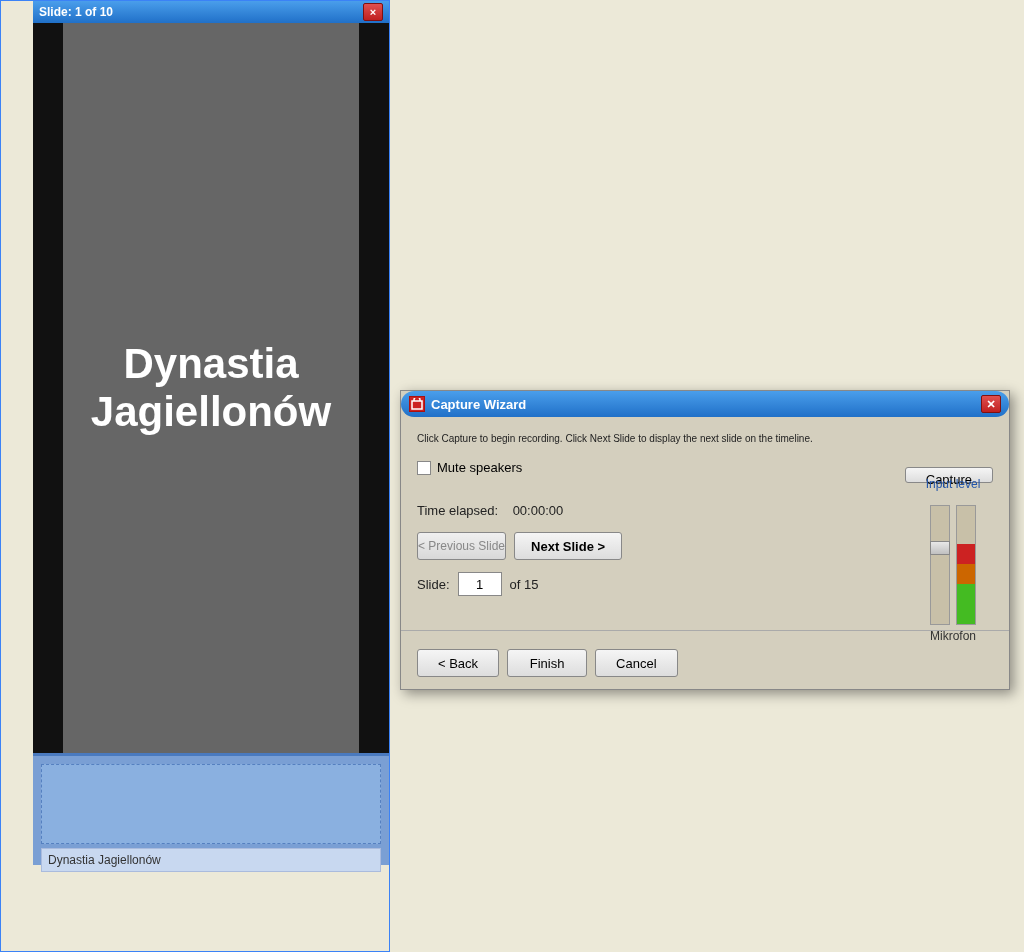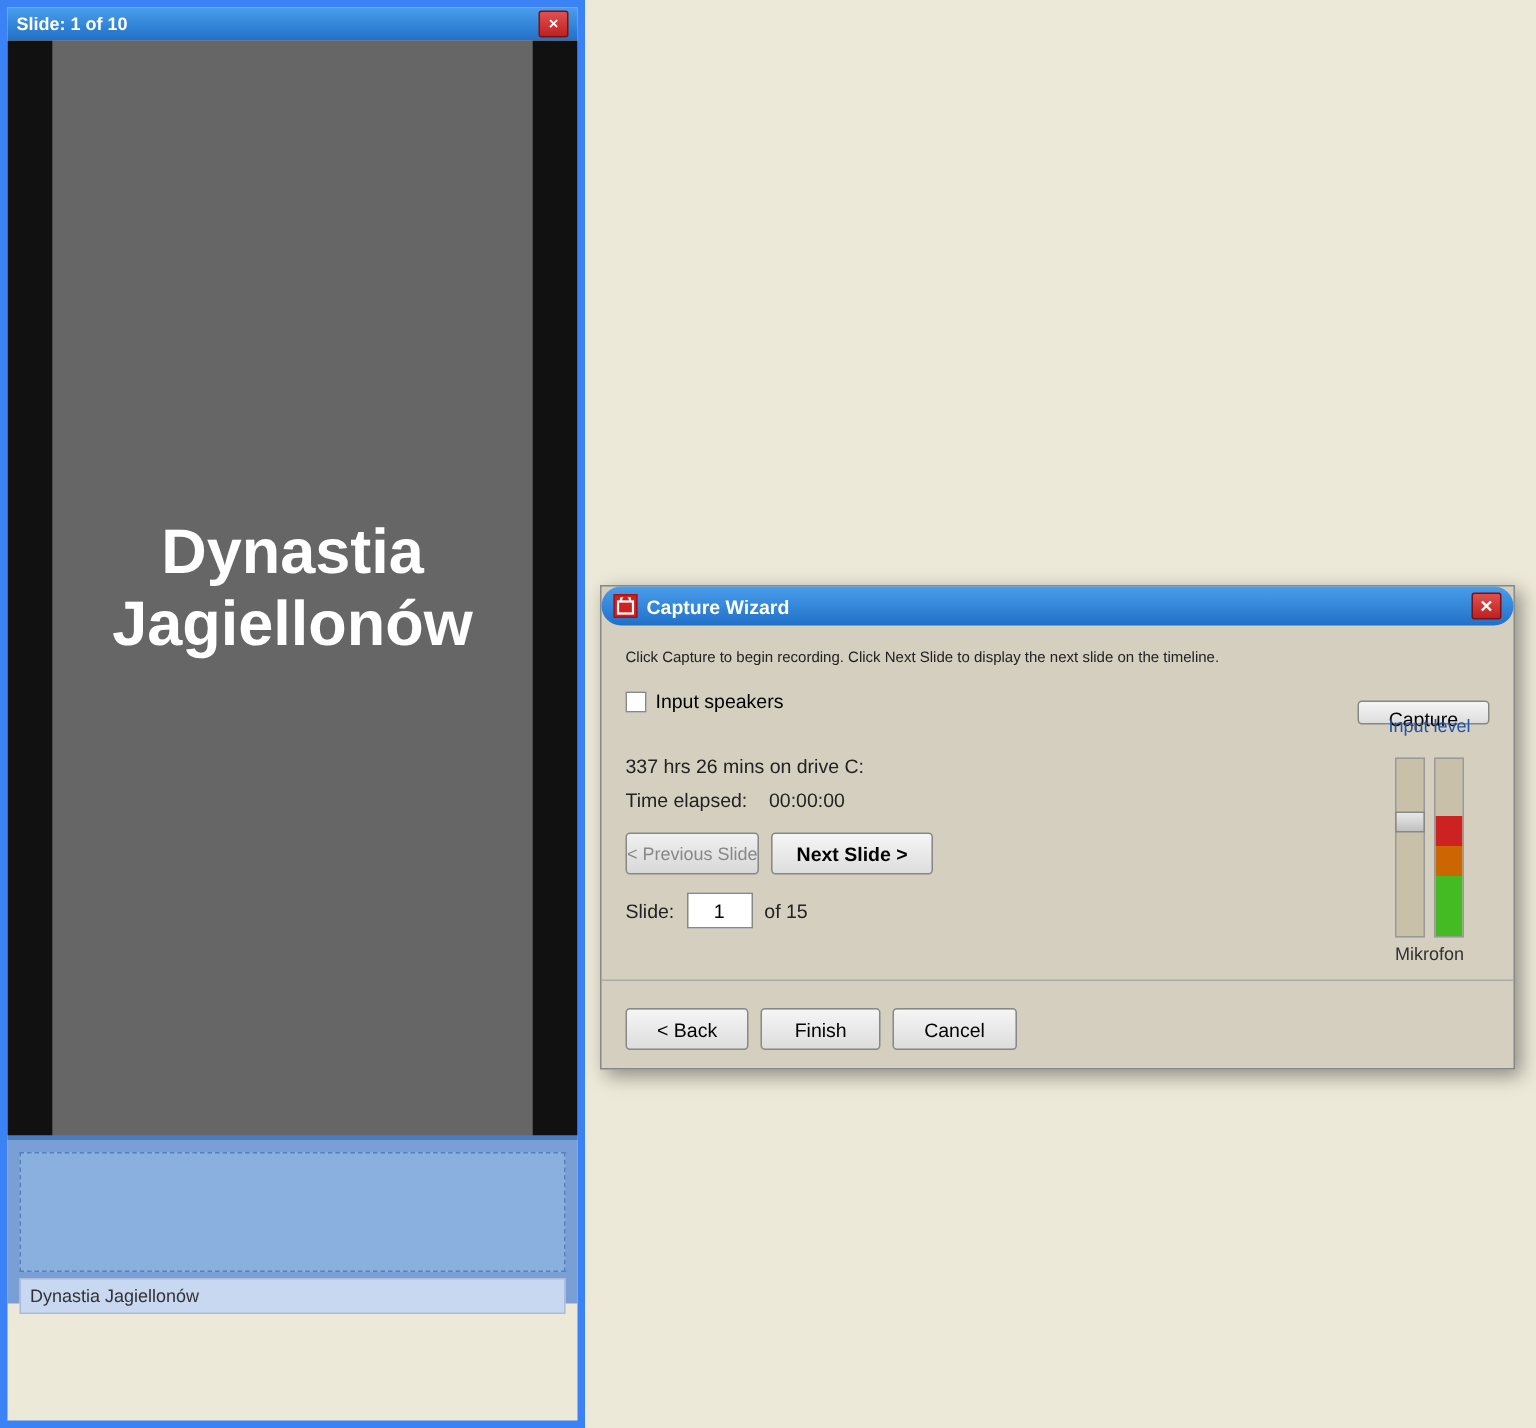--- a/index.html
+++ b/index.html
@@ -13,21 +13,22 @@
       position: relative;
     }
 
     
     .presentation-window {
       position: absolute;
       top: 0; left: 0;
       width: 390px;
       height: 952px;
       background: #ece9d8;
-      border: 5px solid #3b82f6;
+      border: 1px solid #3b82f6;
+      padding-left: 32px;
     }
 
     .presentation-titlebar {
       background: linear-gradient(to bottom, #4a9eeb 0%, #2070c8 100%);
       color: white;
       font-size: 12px;
       font-weight: bold;
       padding: 4px 6px;
       display: flex;
       align-items: center;
@@ -403,26 +404,25 @@
     <div class="dialog-close-btn">✕</div>
   </div>
 
   <div class="dialog-body" style="position:relative;">
 
     <div class="dialog-description">Click Capture to begin recording. Click Next Slide to display the next slide on the timeline.</div>
 
     <div style="display:flex; align-items:center; justify-content:space-between; margin-bottom:14px;">
       <div class="mute-row">
         <div class="checkbox-box"></div>
-        <span>Input speakers</span>
+        <span>Mute speakers</span>
       </div>
       <button class="capture-btn">Capture</button>
     </div>
 
-    <div class="info-row">337 hrs 26 mins on drive C:</div>
 
     <div class="time-row">
       <span>Time elapsed:</span>
       &nbsp;&nbsp;
       <span>00:00:00</span>
     </div>
 
     <div class="nav-buttons-row">
       <button class="btn-prev">&lt; Previous Slide</button>
       <button class="btn-next">Next Slide &gt;</button>

